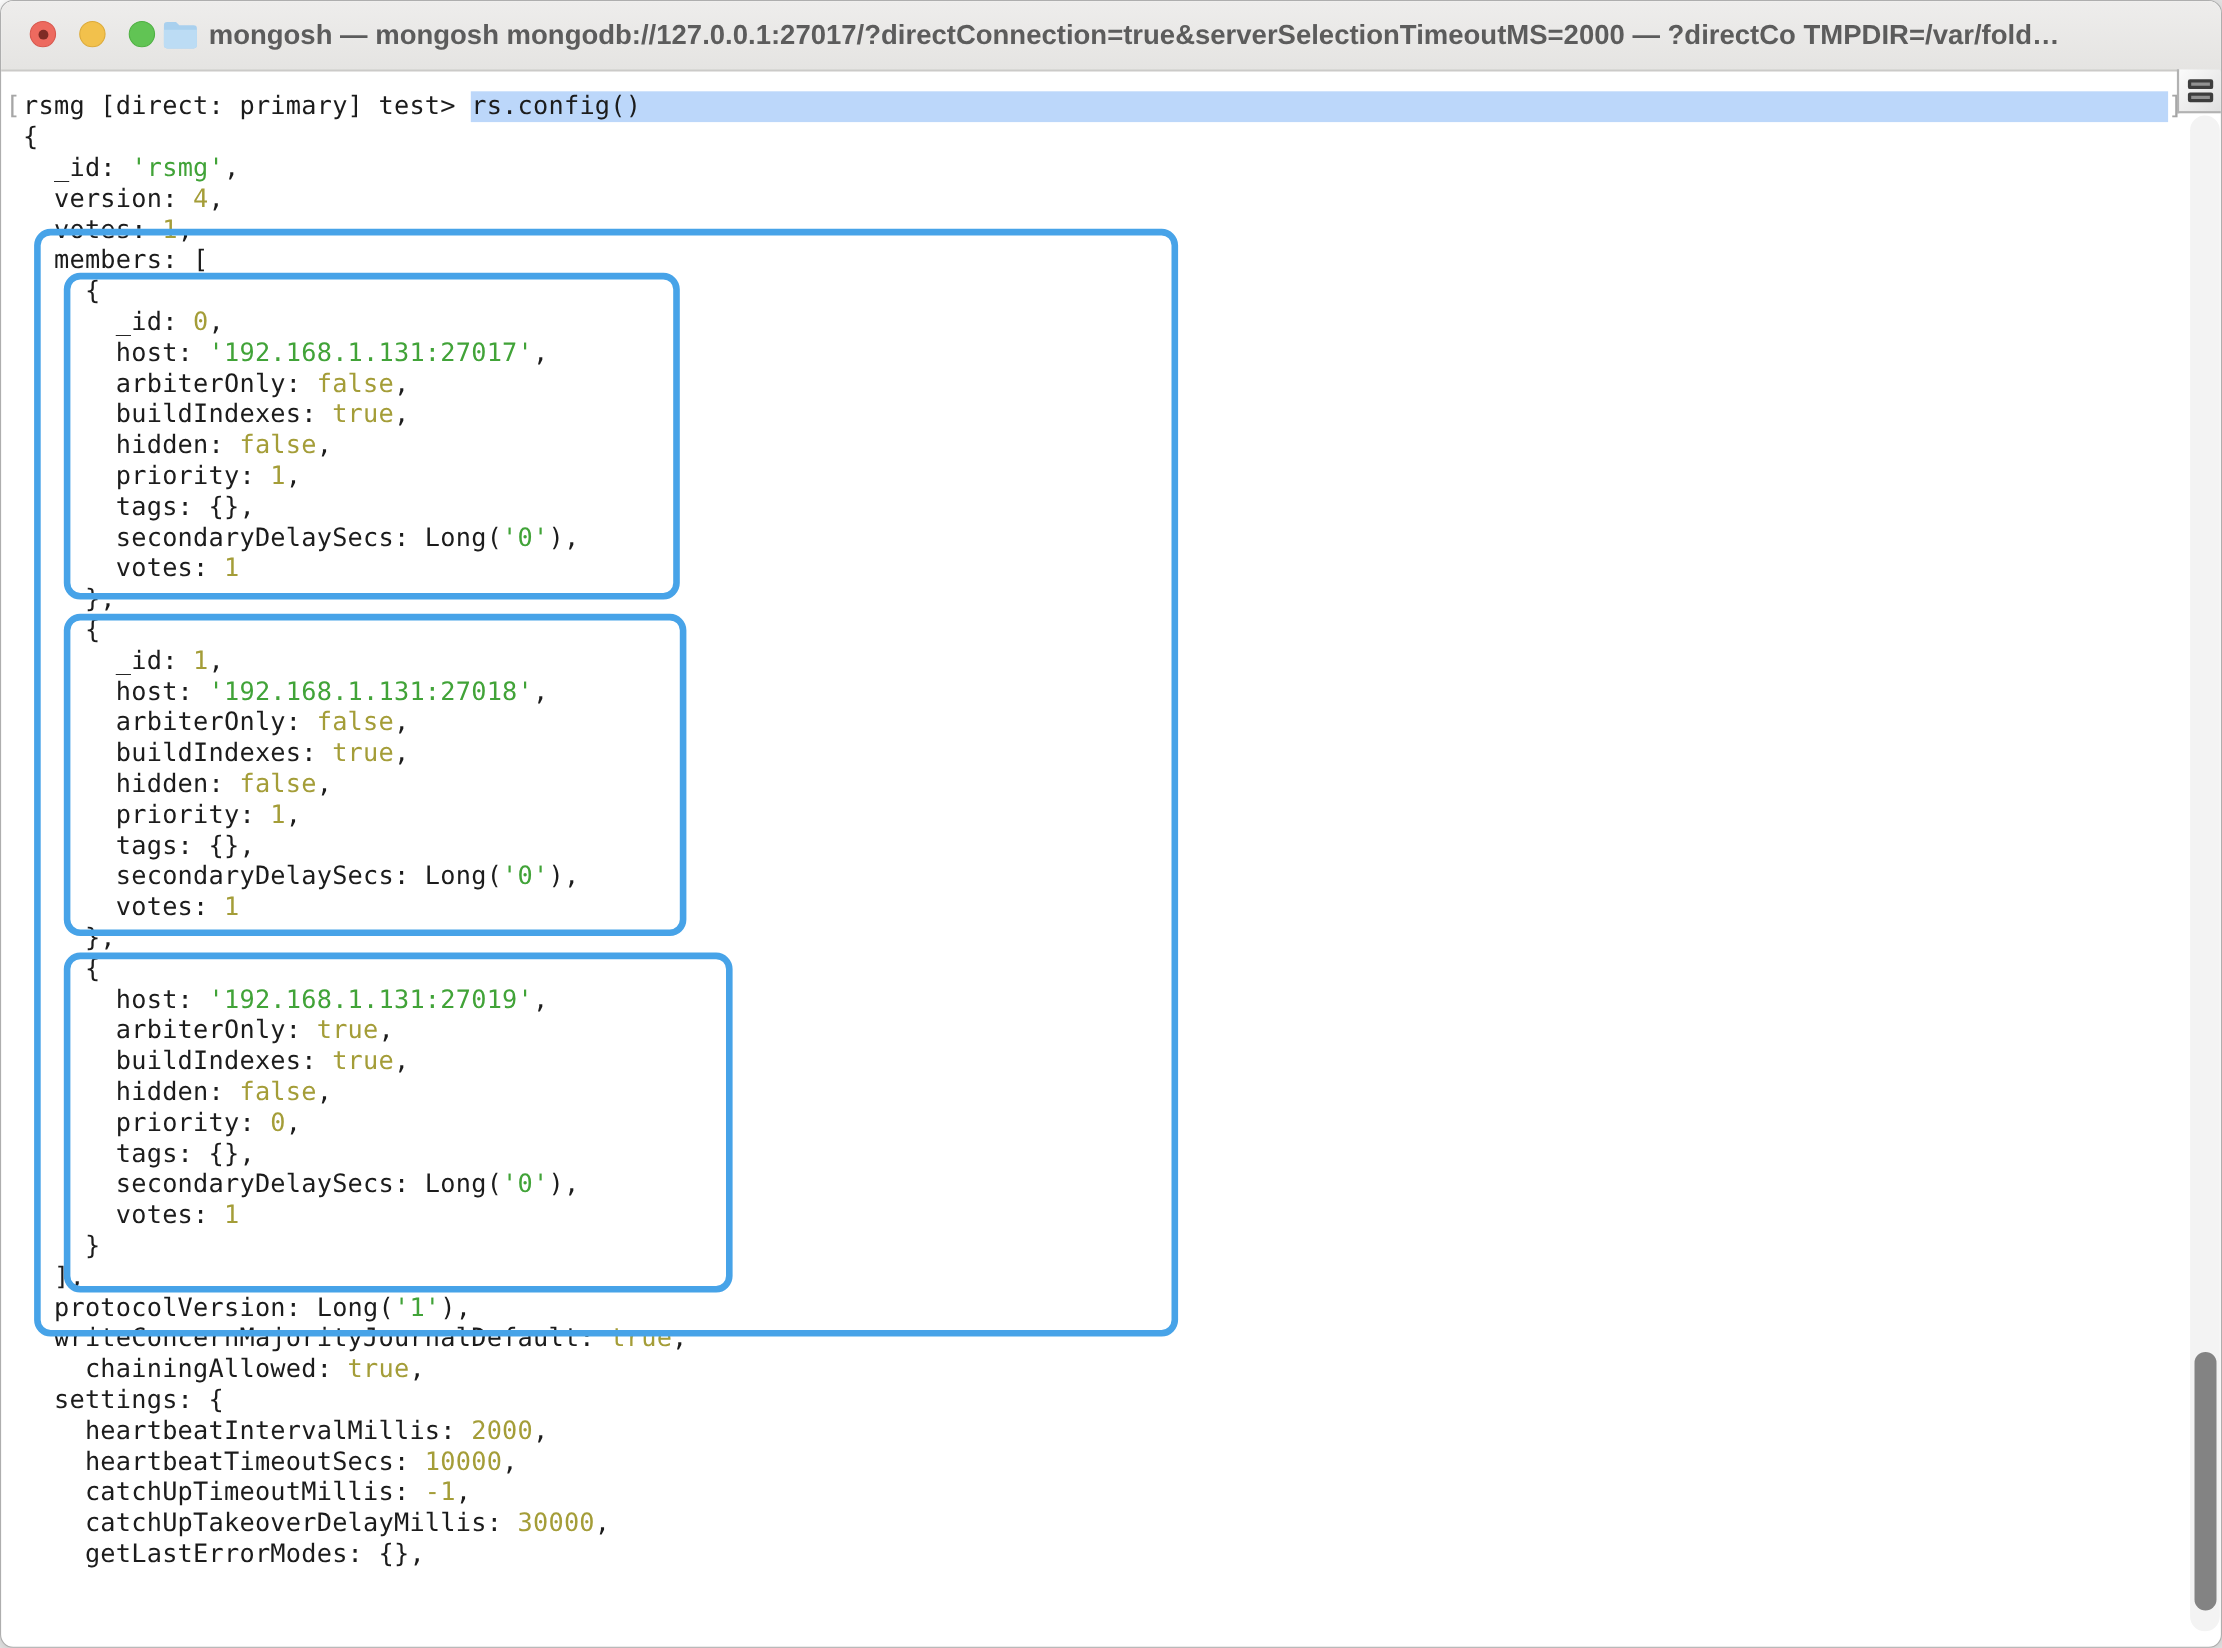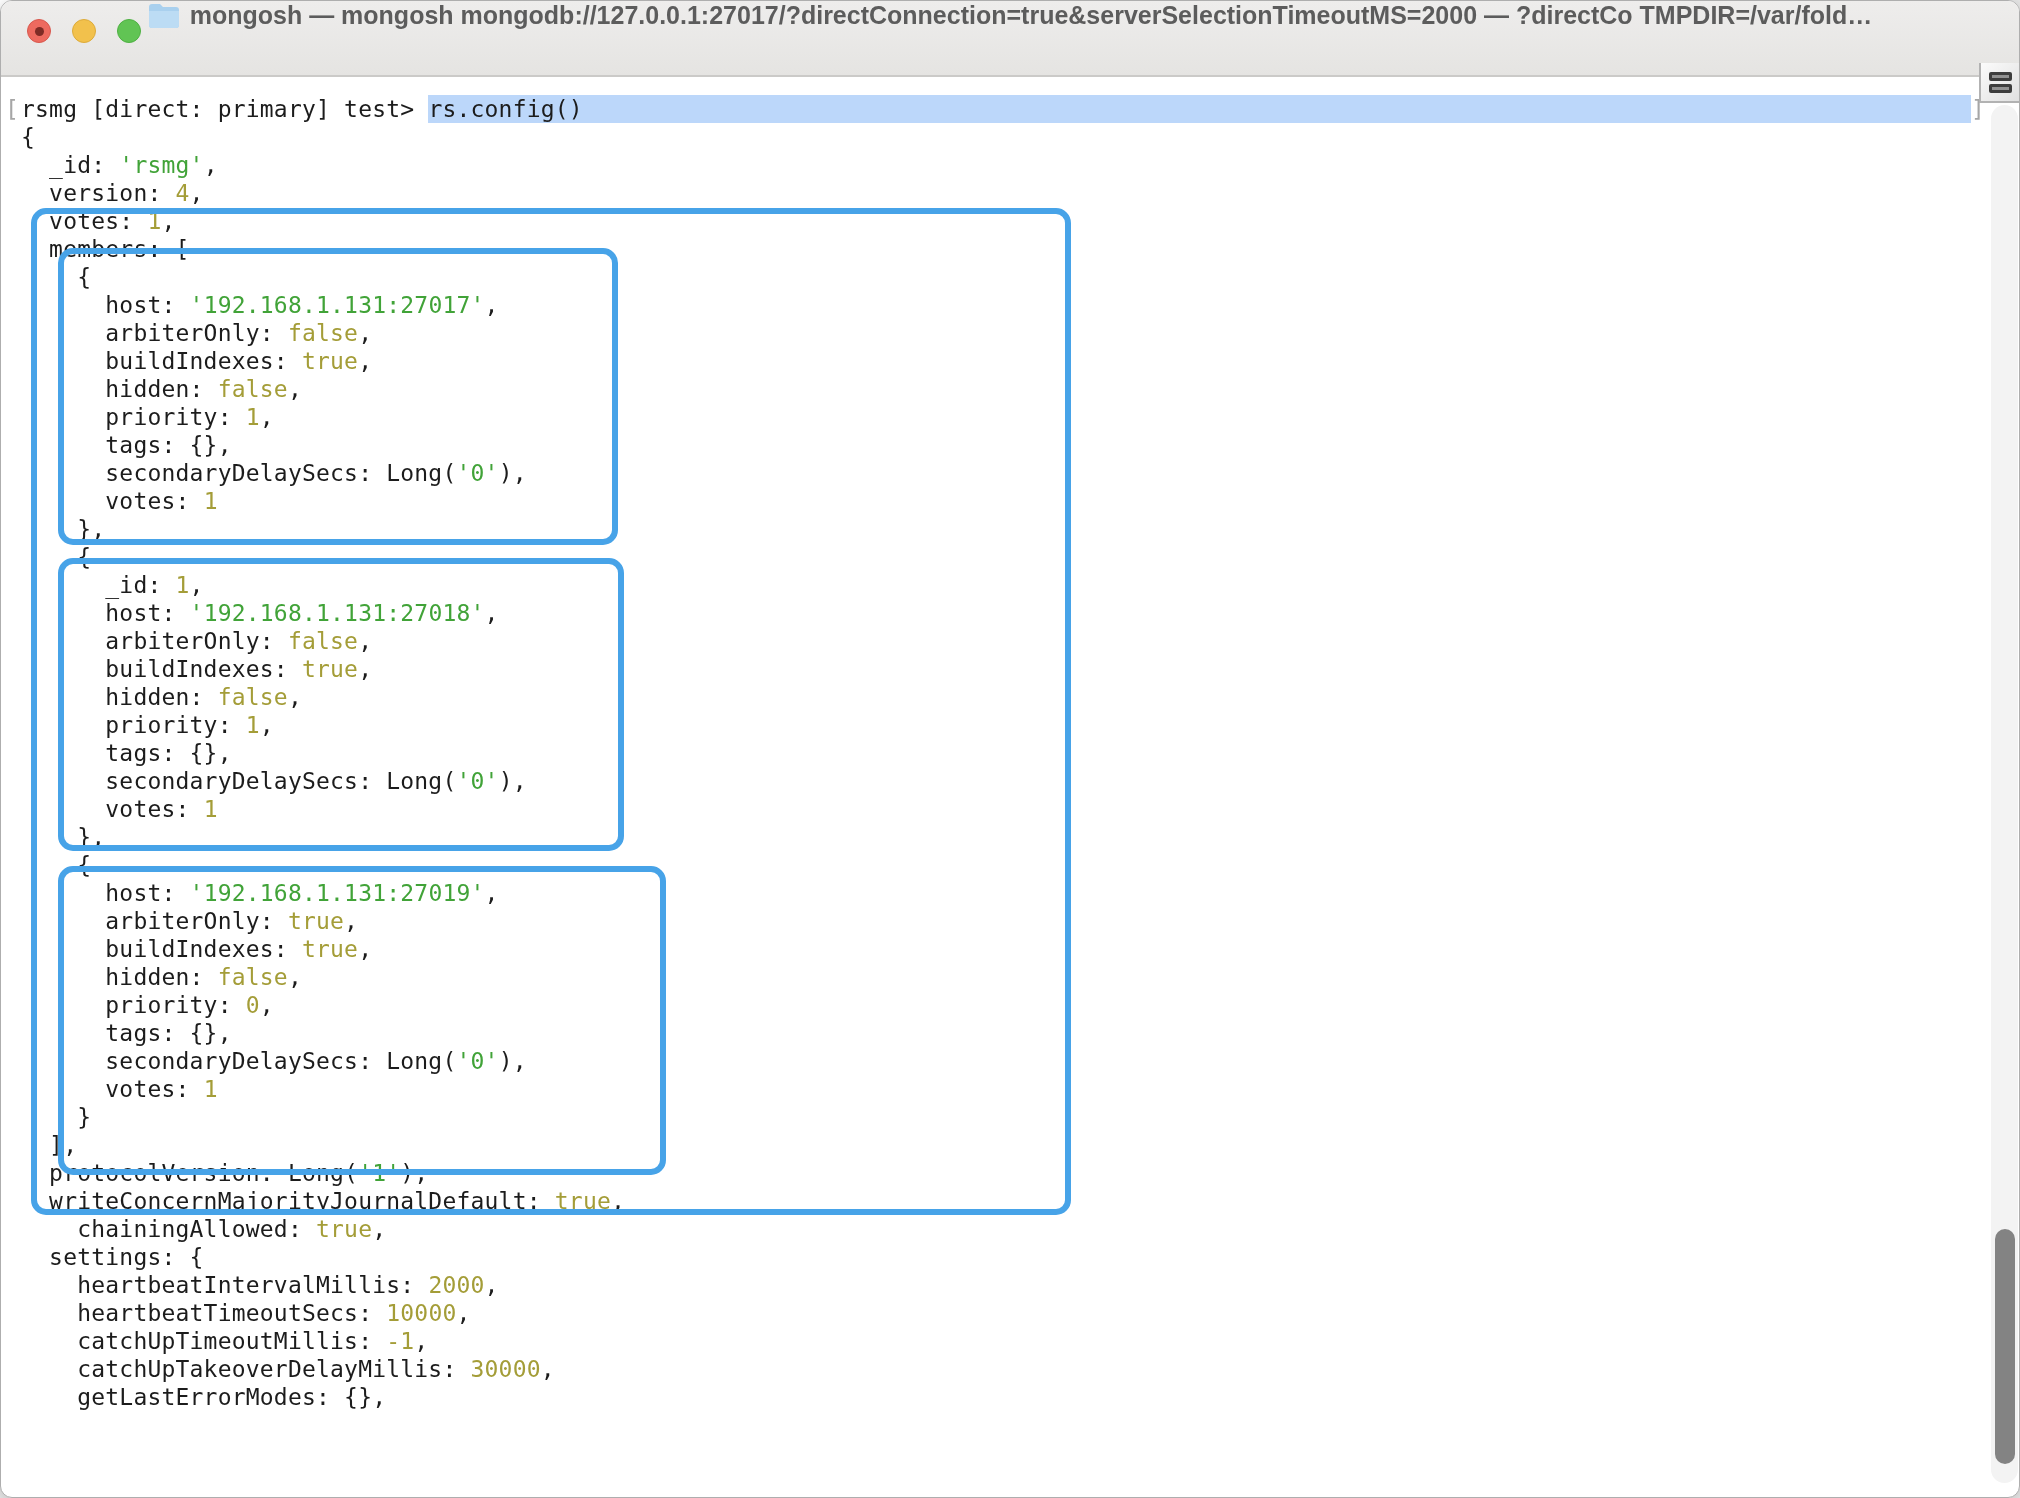--- a/index.html
+++ b/index.html
@@ -8,22 +8,22 @@
     --tl-red:#ed6a5f; --tl-yellow:#f2c14c; --tl-green:#61c454;
   }
   *{margin:0;padding:0;box-sizing:border-box;}
   html,body{width:2020px;height:1498px;overflow:hidden;background:#e7e7e7;
     font-family:"Liberation Sans","DejaVu Sans",sans-serif;}
   .peek{position:absolute;left:0;top:0;width:58px;height:16px;background:#ffffff;
     border-radius:0 0 10px 0;}
   .window{position:absolute;inset:0;background:#ffffff;border-radius:12px;
     border:1px solid #aeaeae;overflow:hidden;box-shadow:0 2px 14px rgba(0,0,0,.18);}
   
-  .titlebar{position:relative;height:76px;background:linear-gradient(#eeedec,#e5e4e2);
-    border-bottom:2px solid #cbcac8;display:flex;align-items:flex-start;justify-content:center;}
+  .titlebar{position:relative;height:64px;background:linear-gradient(#eeedec,#e5e4e2);
+    border-bottom:2px solid #cbcac8;display:flex;align-items:center;justify-content:center;}
   .lights{position:absolute;left:26px;top:18px;display:flex;gap:21px;}
   .light{width:24px;height:24px;border-radius:50%;position:relative;}
   .light.red{background:var(--tl-red);border:1px solid #d8584e;}
   .light.yellow{background:var(--tl-yellow);border:1px solid #ddab3a;}
   .light.green{background:var(--tl-green);border:1px solid #4fb143;}
   .light .dot{position:absolute;left:7px;top:7px;width:9px;height:9px;border-radius:50%;
     background:#7e2b25;}
   .titlegroup{display:flex;align-items:center;gap:10px;max-width:1800px;overflow:hidden;}
   .title{font-size:25px;font-weight:bold;color:#5c5c5c;white-space:nowrap;
     overflow:hidden;text-overflow:ellipsis;}
@@ -90,20 +90,21 @@
       <span class="sel">rs.config()</span>
       <span class="mark">]</span>
     </div>
     <div id="output">
         <div class="tline"><span class="k">{</span></div>
         <div class="tline"><span class="k">  _id: </span><span class="s">'rsmg'</span><span class="k">,</span></div>
         <div class="tline"><span class="k">  version: </span><span class="n">4</span><span class="k">,</span></div>
         <div class="tline"><span class="k">  votes: </span><span class="n">1</span><span class="k">,</span></div>
         <div class="tline"><span class="k">  members: [</span></div>
         <div class="tline"><span class="k">    {</span></div>
+        <div class="tline"><span class="k">      _id: </span><span class="n">0</span><span class="k">,</span></div>
         <div class="tline"><span class="k">      host: </span><span class="s">'192.168.1.131:27017'</span><span class="k">,</span></div>
         <div class="tline"><span class="k">      arbiterOnly: </span><span class="n">false</span><span class="k">,</span></div>
         <div class="tline"><span class="k">      buildIndexes: </span><span class="n">true</span><span class="k">,</span></div>
         <div class="tline"><span class="k">      hidden: </span><span class="n">false</span><span class="k">,</span></div>
         <div class="tline"><span class="k">      priority: </span><span class="n">1</span><span class="k">,</span></div>
         <div class="tline"><span class="k">      tags: {},</span></div>
         <div class="tline"><span class="k">      secondaryDelaySecs: Long(</span><span class="s">'0'</span><span class="k">),</span></div>
         <div class="tline"><span class="k">      votes: </span><span class="n">1</span></div>
         <div class="tline"><span class="k">    },</span></div>
         <div class="tline"><span class="k">    {</span></div>

